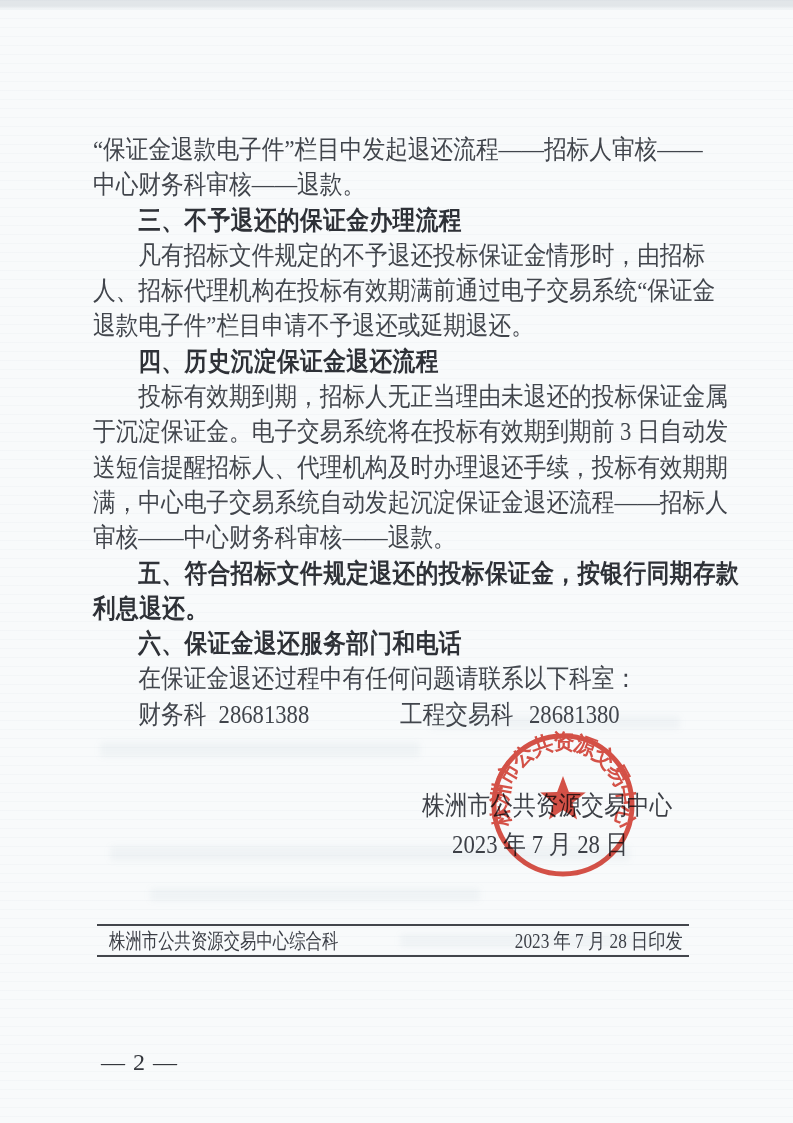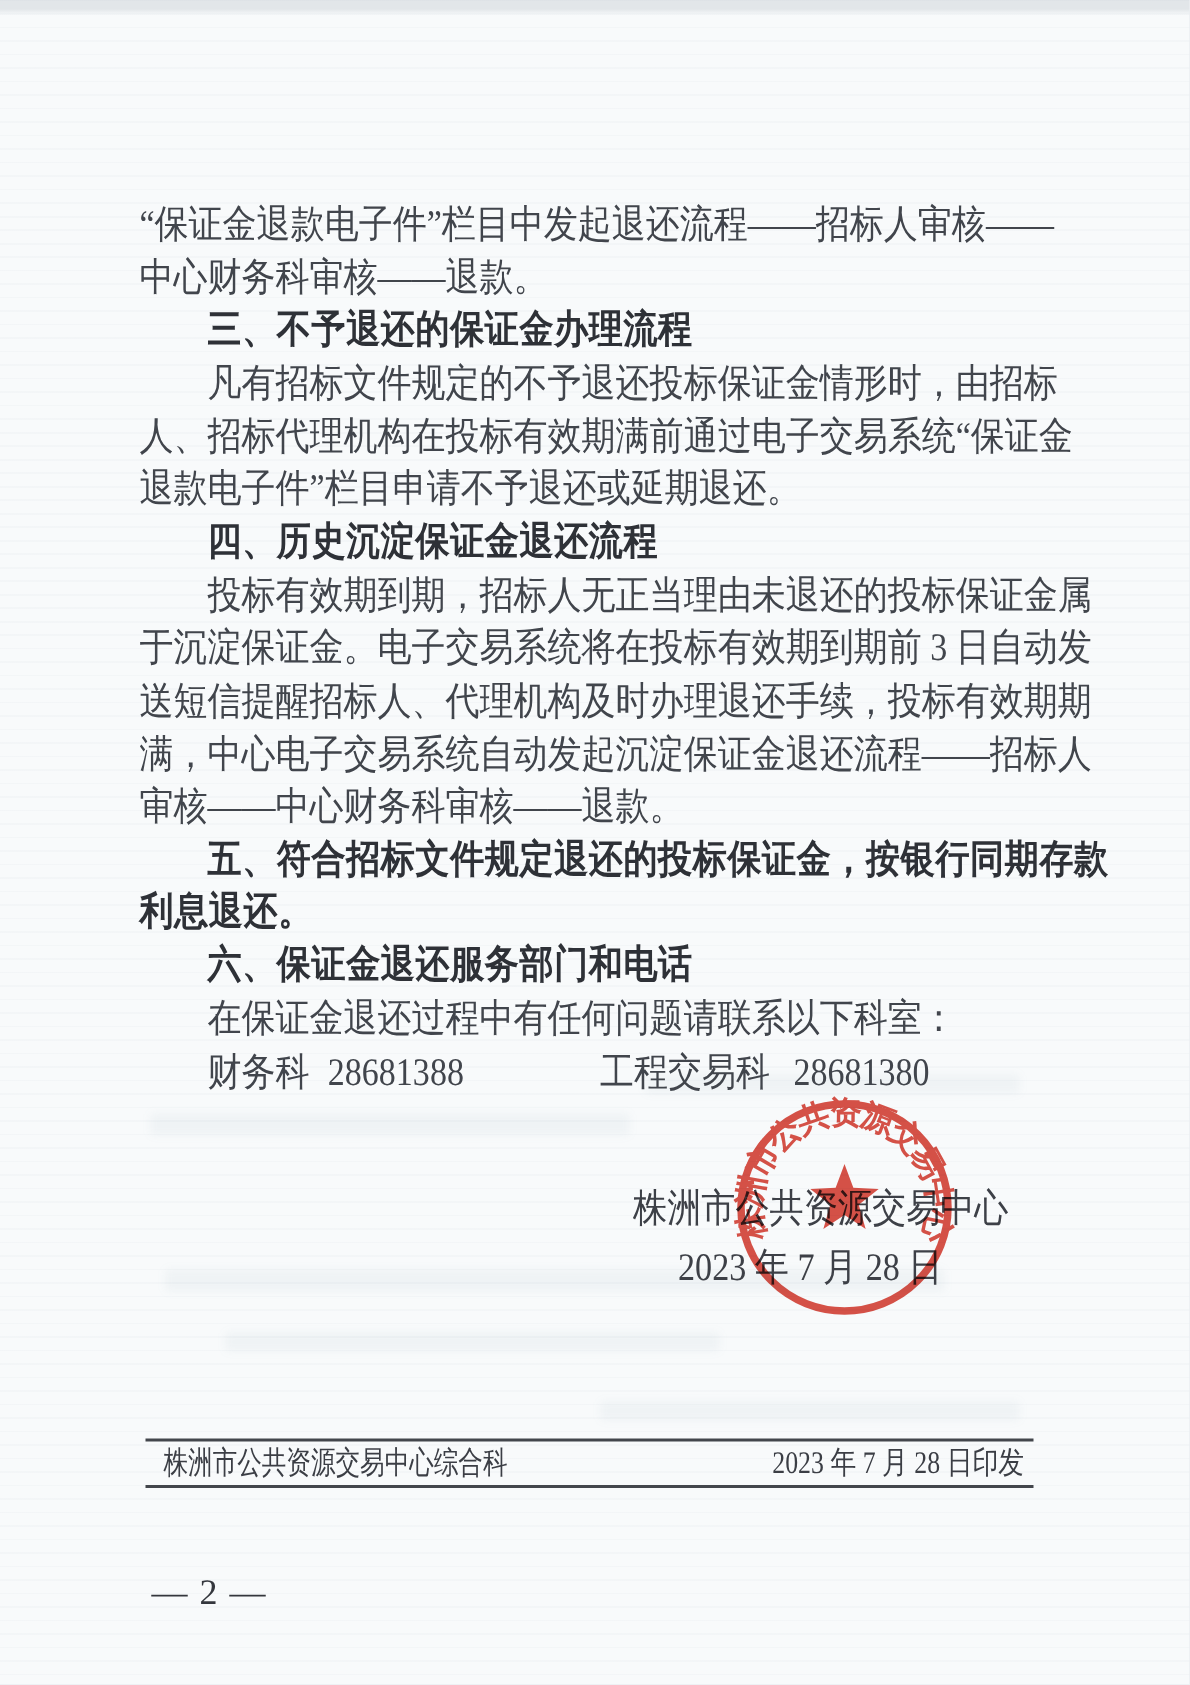--- a/index.html
+++ b/index.html
@@ -43,23 +43,23 @@
   }
 
   
   .seal{
     position:absolute;left:480px;top:722px;width:166px;height:166px;
     mix-blend-mode:multiply;opacity:.93;
   }
 
   
   .footer-bar{
-    position:absolute;left:97px;top:959px;width:592px;height:33px;
+    position:absolute;left:97px;top:924px;width:592px;height:33px;
     border-top:2px solid #43464c;border-bottom:2px solid #43464c;
-    display:flex;justify-content:space-between;
+    display:flex;align-items:center;justify-content:space-between;
     padding:0 6px 0 12px;box-sizing:border-box;
   }
   .footer-issuer{
     font-size:21px;white-space:nowrap;color:#3b3e45;
     transform:scaleX(0.78);transform-origin:0 50%;
   }
   .footer-date{
     font-size:21px;white-space:nowrap;color:#3b3e45;
     transform:scaleX(0.82);transform-origin:100% 50%;
   }

